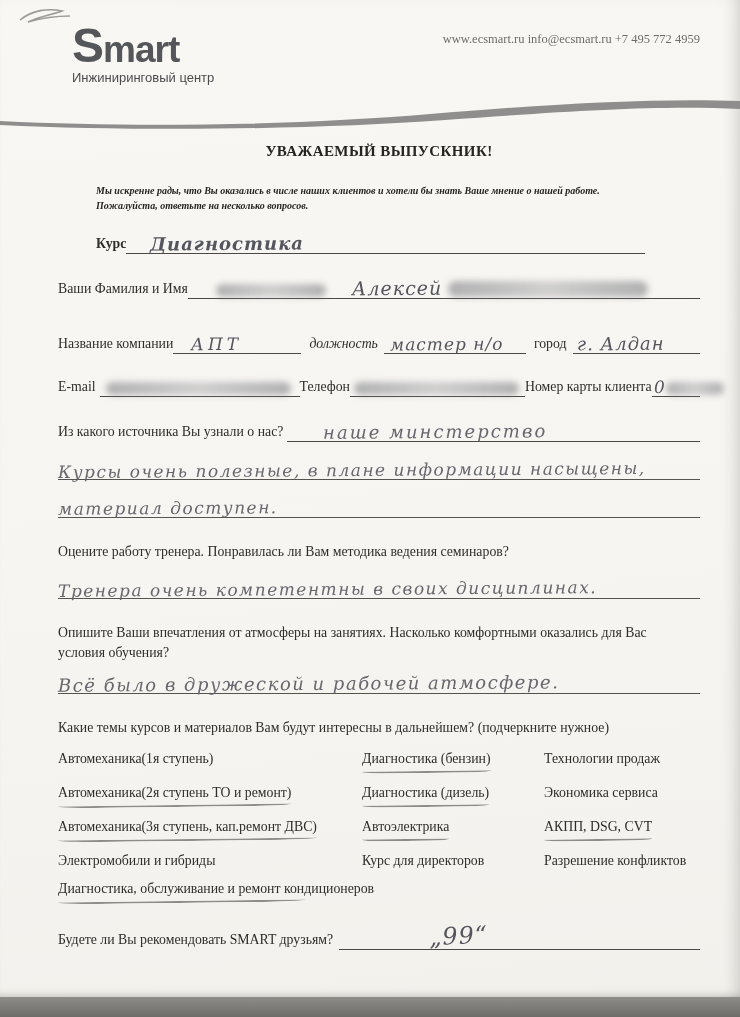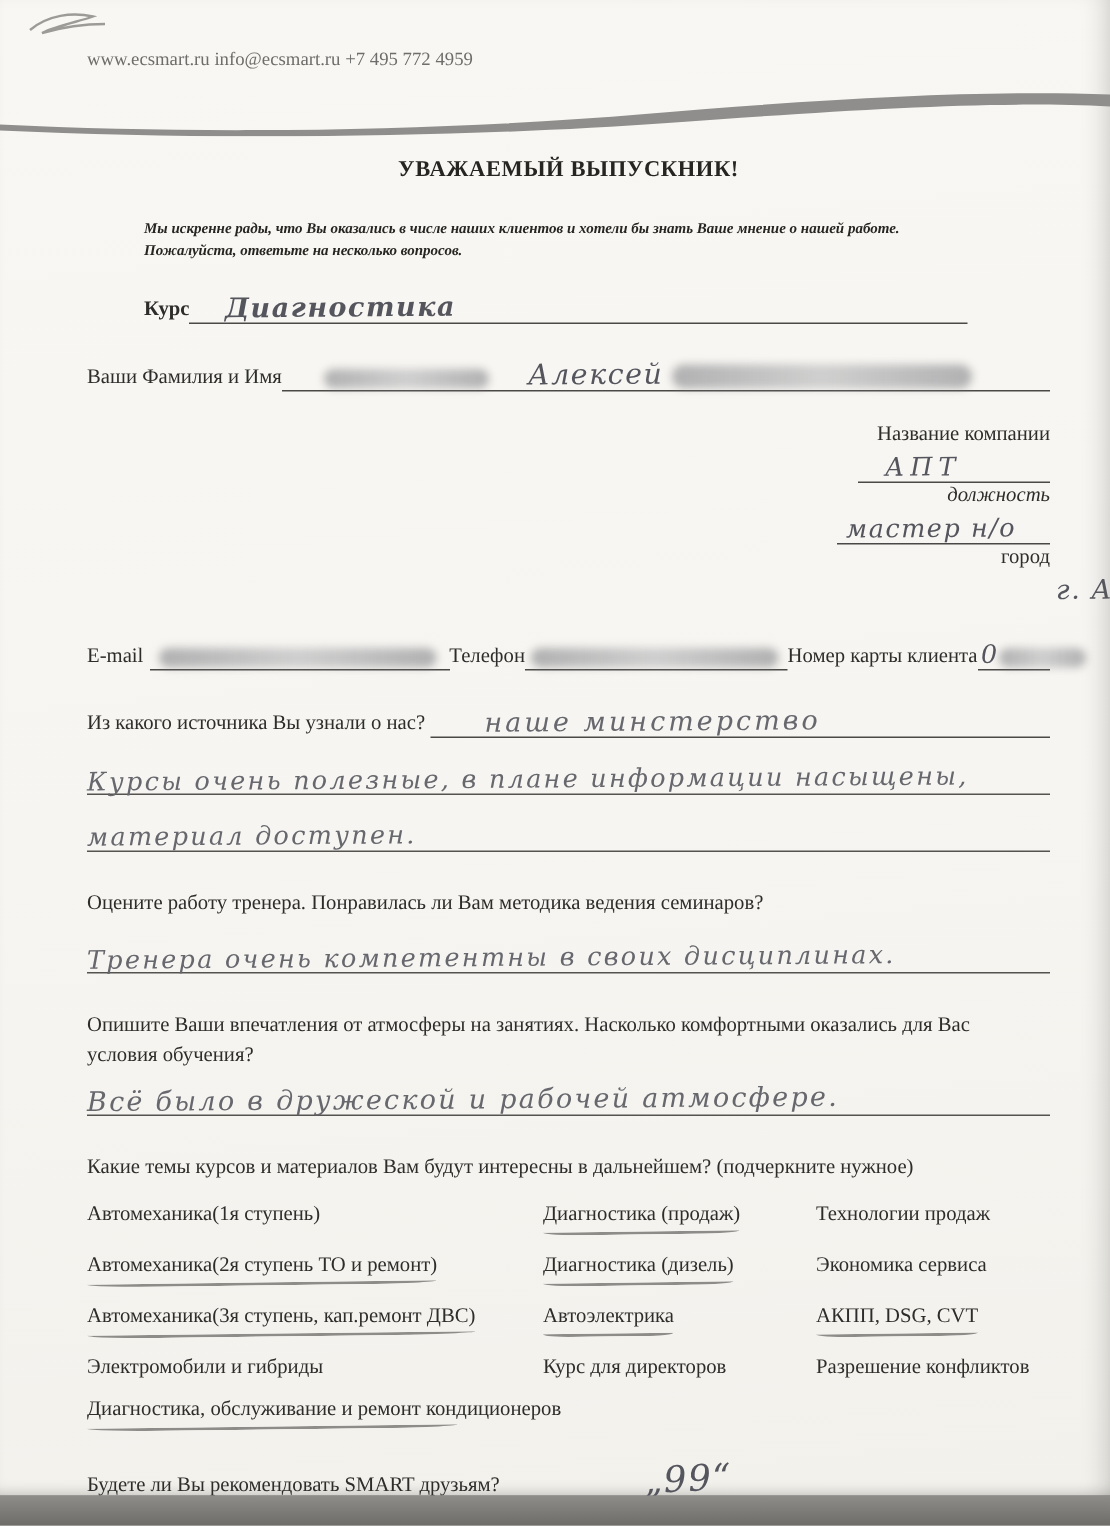--- a/index.html
+++ b/index.html
@@ -51,20 +51,24 @@
 <body>
 
 <div class="page">
   <div class="paper">
 
     <svg class="pencil-mark" width="70" height="26" viewBox="0 0 70 26">
       <path d="M2,16 C14,6 30,4 44,7 C36,10 20,13 10,18 C24,14 40,12 52,12" fill="none" stroke="#9d9b97" stroke-width="1.6"></path>
     </svg>
 
     <div class="header">
+      <div class="logo-block">
+        <div class="logo-text"><span class="big-s">S</span><span>mart</span></div>
+        <div class="logo-sub">Инжиниринговый центр</div>
+      </div>
       <div class="contact">www.ecsmart.ru info@ecsmart.ru +7 495 772 4959</div>
     </div>
 
     <svg class="swoosh" width="740" height="42" viewBox="0 0 740 42">
       <path d="M0,34 C140,41 300,38 430,27 C560,16 660,11 740,14 L740,22 C660,18 570,24 445,33 C320,42 150,45 0,38 Z" fill="#8f8e8c"></path>
     </svg>
 
     <div class="page-title">УВАЖАЕМЫЙ ВЫПУСКНИК!</div>
 
     <div class="intro">Мы искренне рады, что Вы оказались в числе наших клиентов и хотели бы знать Ваше мнение о нашей работе. Пожалуйста, ответьте на несколько вопросов.</div>
@@ -78,21 +82,21 @@
 
     <div class="row" style="margin-top:22px;">
       <span class="lbl">Ваши Фамилия и Имя</span>
       <span class="fill">
         <span class="blur-blob" style="left:28px;width:110px;"></span>
         <span class="hw" style="left:164px;font-size:19px;">Алексей</span>
         <span class="blur-blob" style="left:260px;width:200px;height:16px;"></span>
       </span>
     </div>
 
-    <div class="row" style="margin-top:20px;flex-direction:column;">
+    <div class="row" style="margin-top:32px;">
       <span class="lbl">Название компании</span>
       <span class="fill fixed" style="width:128px;">
         <span class="hw" style="left:18px;letter-spacing:4px;">АПТ</span>
       </span>
       <span class="lbl" style="margin-left:8px;font-style:italic;">должность</span>
       <span class="fill fixed" style="width:142px;margin-left:6px;">
         <span class="hw" style="left:6px;">мастер н/о</span>
       </span>
       <span class="lbl" style="margin-left:8px;">город</span>
       <span class="fill" style="margin-left:6px;">
@@ -136,21 +140,21 @@
     </div>
 
     <div class="q-label" style="margin-top:24px;width:620px;white-space:normal;">Опишите Ваши впечатления от атмосферы на занятиях. Насколько комфортными оказались для Вас условия обучения?</div>
     <div class="answer-line" style="margin-top:4px;">
       <span class="hw pencil" style="left:0;font-size:18px;letter-spacing:1.5px;">Всё было в дружеской и рабочей атмосфере.</span>
     </div>
 
     <div class="q-label" style="margin-top:24px;">Какие темы курсов и материалов Вам будут интересны в дальнейшем? (подчеркните нужное)</div>
     <div class="topics-grid">
       <div><span class="tlabel">Автомеханика(1я ступень)</span></div>
-      <div><span class="tlabel hand-underlined">Диагностика (продаж)</span></div>
+      <div><span class="tlabel hand-underlined">Диагностика (бензин)</span></div>
       <div><span class="tlabel">Технологии продаж</span></div>
       <div><span class="tlabel hand-underlined">Автомеханика(2я ступень ТО и ремонт)</span></div>
       <div><span class="tlabel hand-underlined">Диагностика (дизель)</span></div>
       <div><span class="tlabel">Экономика сервиса</span></div>
       <div><span class="tlabel hand-underlined">Автомеханика(3я ступень, кап.ремонт ДВС)</span></div>
       <div><span class="tlabel hand-underlined">Автоэлектрика</span></div>
       <div><span class="tlabel hand-underlined">АКПП, DSG, CVT</span></div>
       <div><span class="tlabel">Электромобили и гибриды</span></div>
       <div><span class="tlabel">Курс для директоров</span></div>
       <div><span class="tlabel">Разрешение конфликтов</span></div>

